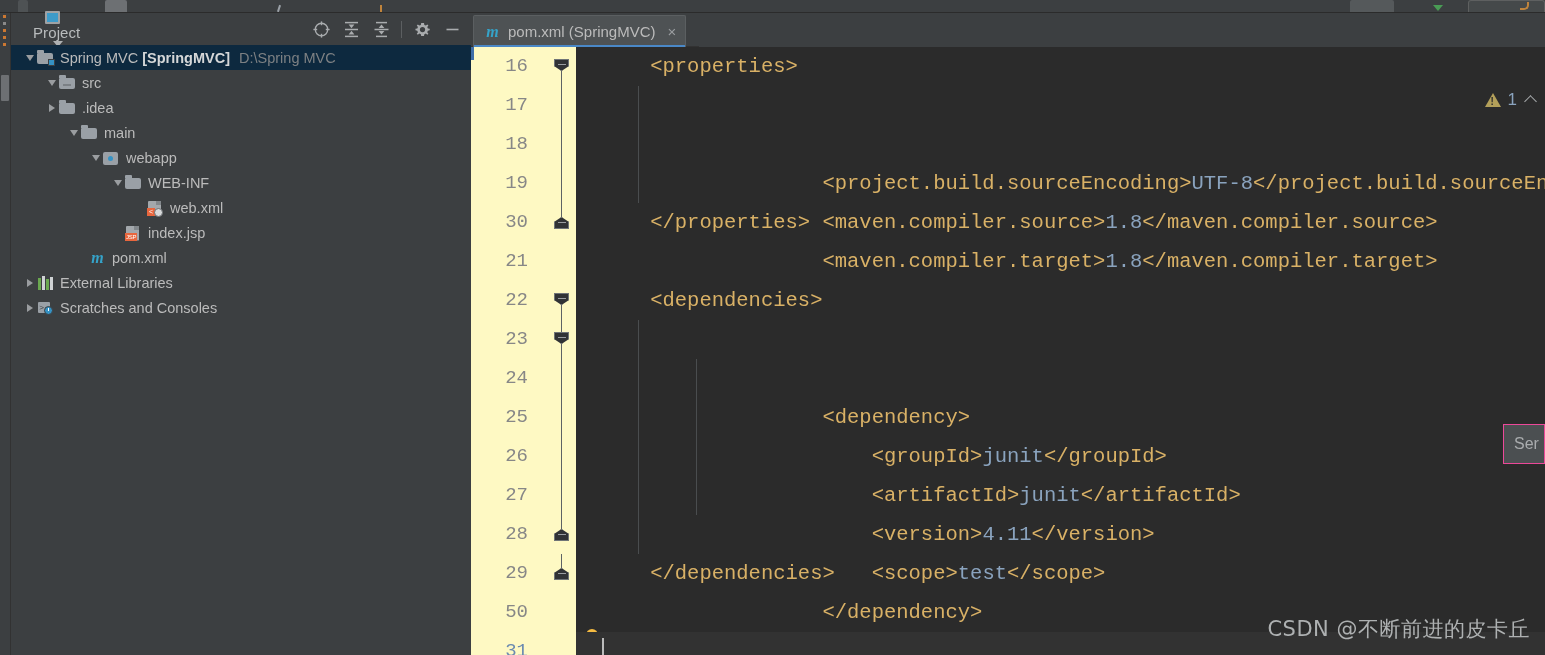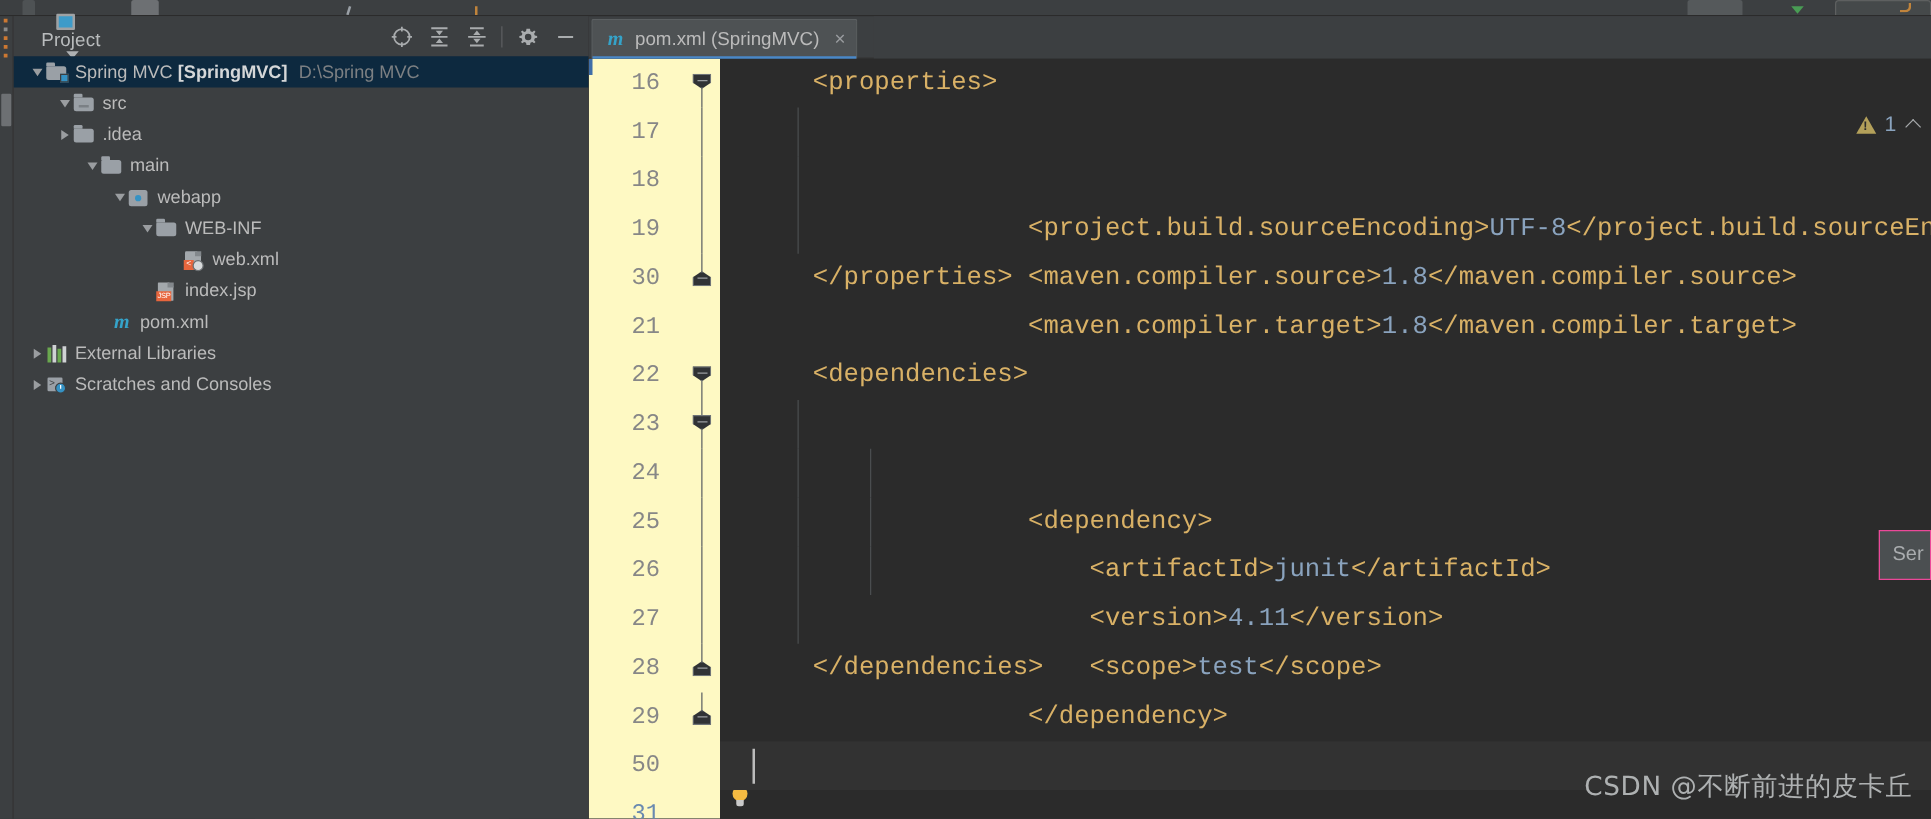--- a/index.html
+++ b/index.html
@@ -635,20 +635,24 @@
 
         <div class="cline"></div>
 
         <div class="cline"><span class="tagname">    &lt;dependencies&gt;</span></div>
 
         <div class="cline">
           <span class="indent-guide" style="left:62px"></span>
           <span class="tagname">        &lt;dependency&gt;</span>
         </div>
 
+        <div class="cline">
+          <span class="indent-guide" style="left:62px"></span><span class="indent-guide" style="left:120px"></span>
+          <span class="tagname">            &lt;groupId&gt;</span><span class="val">junit</span><span class="tagname">&lt;/groupId&gt;</span>
+        </div>
 
         <div class="cline">
           <span class="indent-guide" style="left:62px"></span><span class="indent-guide" style="left:120px"></span>
           <span class="tagname">            &lt;artifactId&gt;</span><span class="val">junit</span><span class="tagname">&lt;/artifactId&gt;</span>
         </div>
 
         <div class="cline">
           <span class="indent-guide" style="left:62px"></span><span class="indent-guide" style="left:120px"></span>
           <span class="tagname">            &lt;version&gt;</span><span class="val">4.11</span><span class="tagname">&lt;/version&gt;</span>
         </div>

